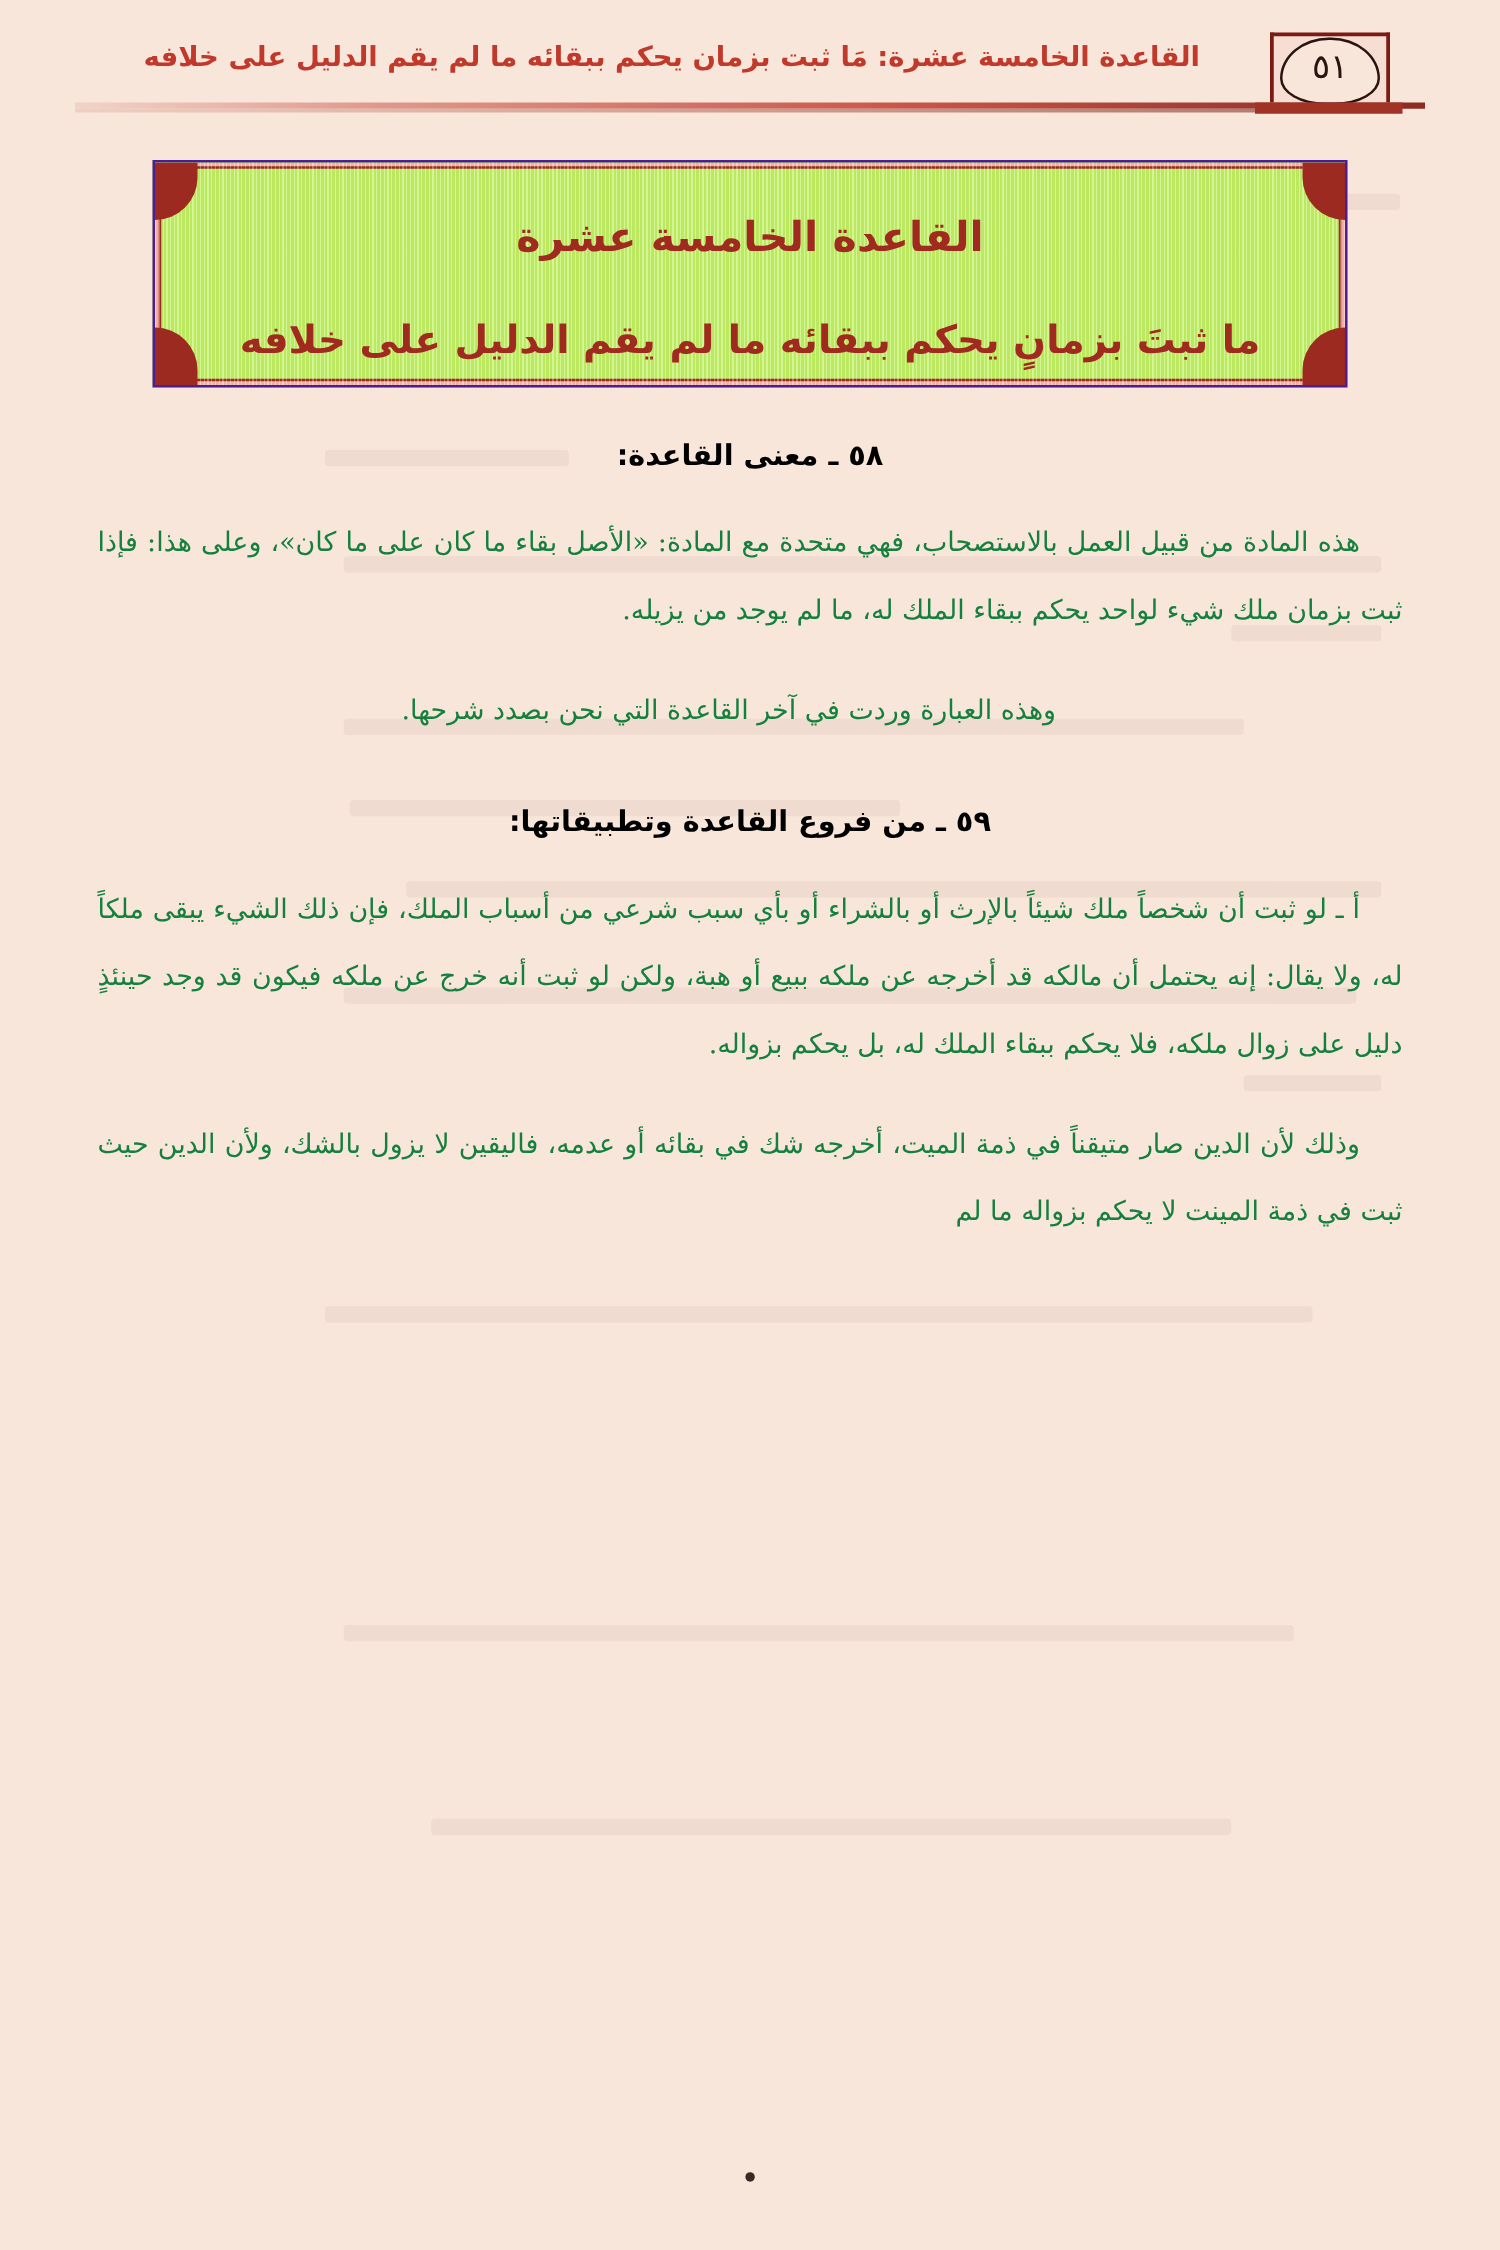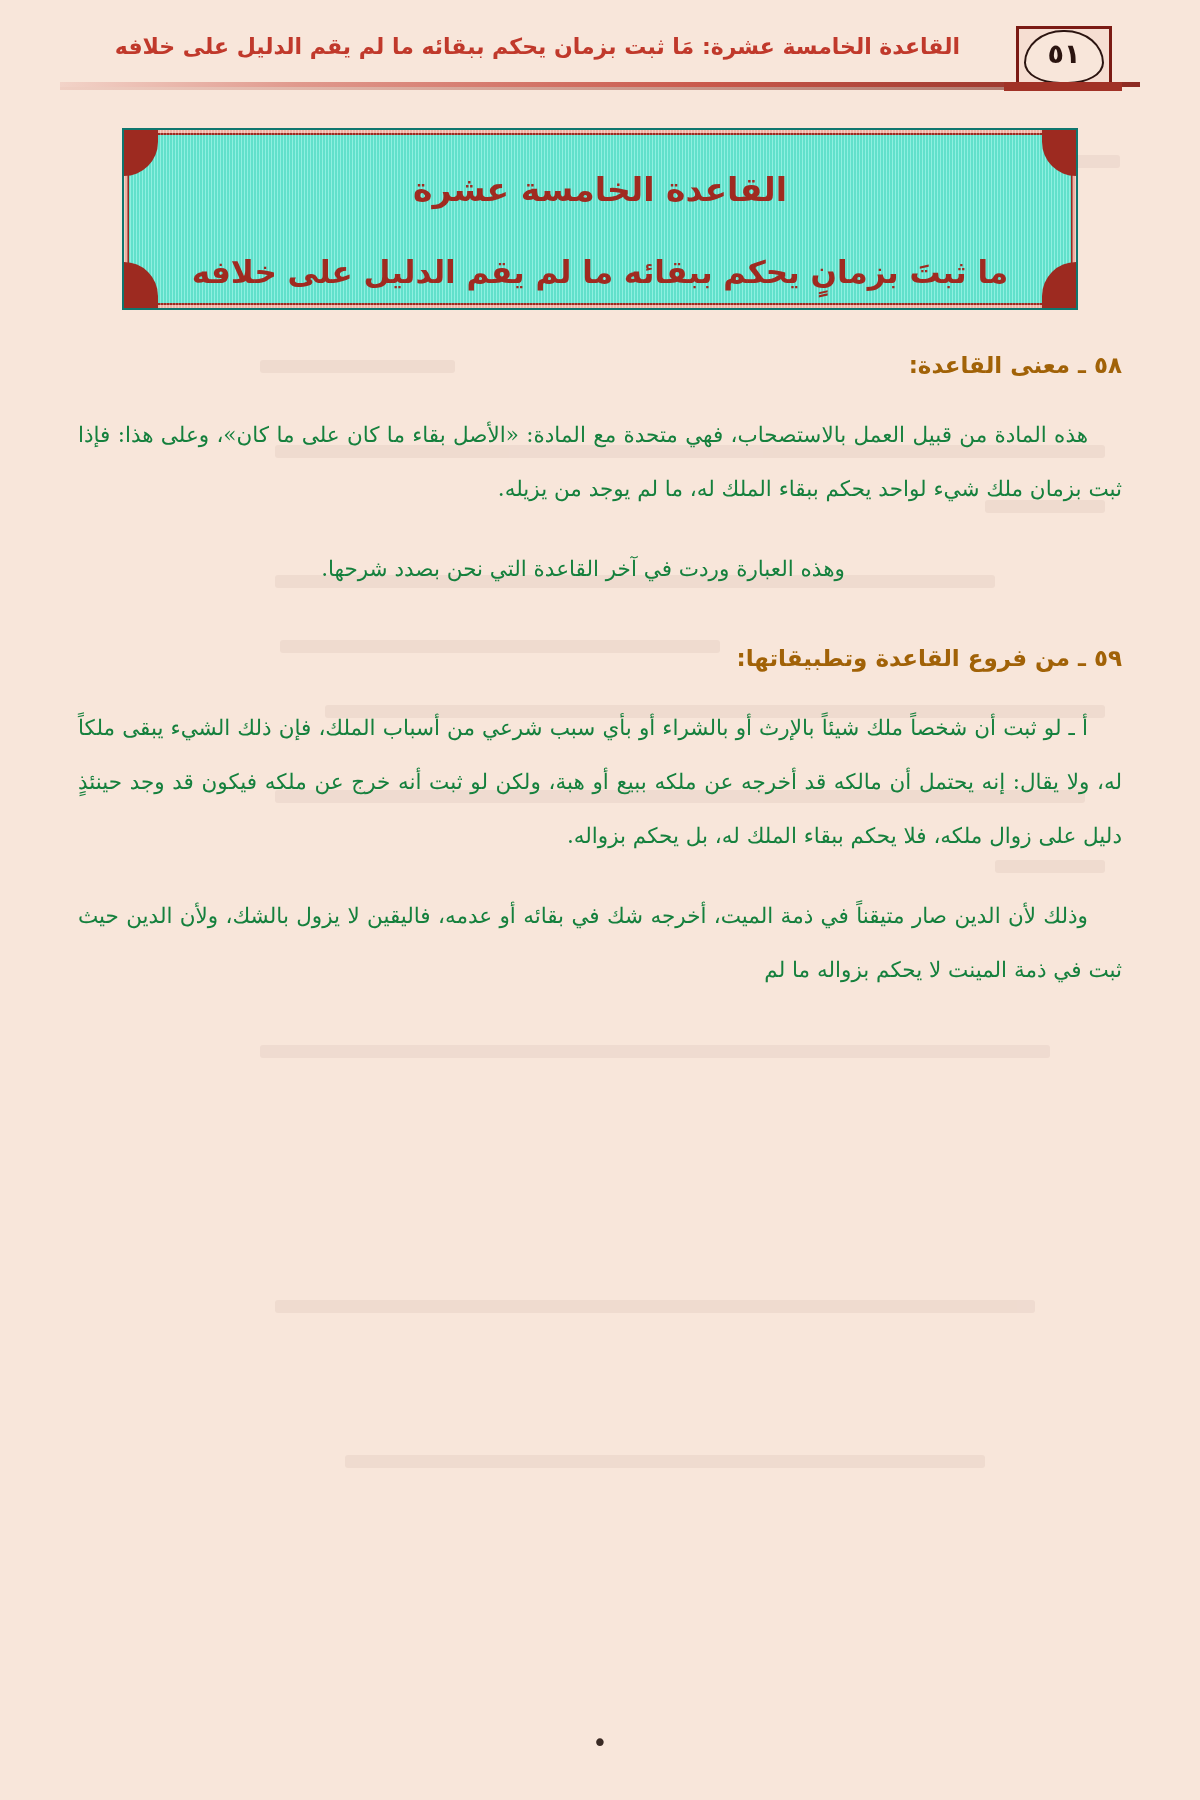--- a/index.html
+++ b/index.html
@@ -82,21 +82,21 @@
     border-radius: 50% 50% 46% 46% / 62% 62% 40% 40%;
     background: #f8e6da;
   }
   .page-num-badge .num {
     position: absolute;
     inset: 0;
     display: flex;
     align-items: center;
     justify-content: center;
     font-family: "DejaVu Sans", sans-serif;
-    font-weight: 700;
+    font-weight: 400;
     font-size: 27px;
     color: #2b1410;
     padding-bottom: 2px;
   }
   .header-rule-a {
     position: absolute;
     left: 0; right: 0;
     top: 56px;
     height: 5px;
     background: linear-gradient(to left, #8c2b22 0%, #c9584b 40%, #e0998d 78%, #f2d3c8 100%);
@@ -117,22 +117,22 @@
     background: #a13226;
   }
 
   
   .rule-box {
     position: absolute;
     top: 128px;
     right: 122px;
     left: 122px;
     height: 178px;
-    background: #5eead4;
-    border: 2px solid #0f766e;
+    background: #bef264;
+    border: 2px solid #4c1d95;
     box-shadow: inset 0 0 0 3px #f3b9ab, inset 0 0 0 5px #9d2a20;
     overflow: hidden;
   }
   .rule-box::before {
     
     content: "";
     position: absolute;
     inset: 0;
     background-image: repeating-linear-gradient(
       90deg, rgba(255,255,255,.30) 0 1px, rgba(157,42,32,.05) 1px 3px);
@@ -178,25 +178,25 @@
   }
 
   
   .content {
     position: absolute;
     top: 352px;
     right: 78px;
     left: 78px;
   }
   .section-heading {
-    text-align: right;
+    text-align: center;
     font-family: "DejaVu Sans", sans-serif;
     font-weight: 700;
     font-size: 23px;
-    color: #a16207;
+    color: #000000;
     margin: 0 0 30px 0;
     letter-spacing: -0.3px;
   }
   .para {
     text-align: justify;
     text-align-last: right;
     font-family: "DejaVu Serif", "Liberation Serif", serif;
     font-size: 21.5px;
     line-height: 2.52;
     color: #15803d;

